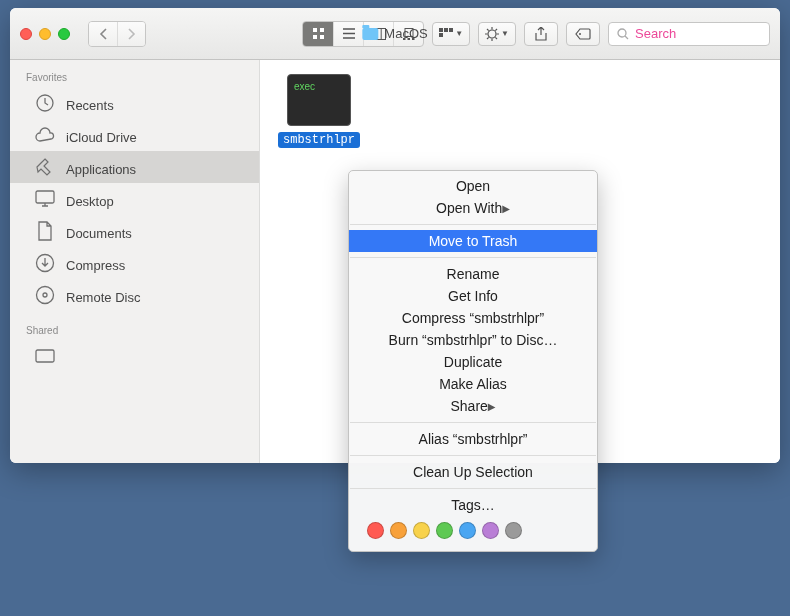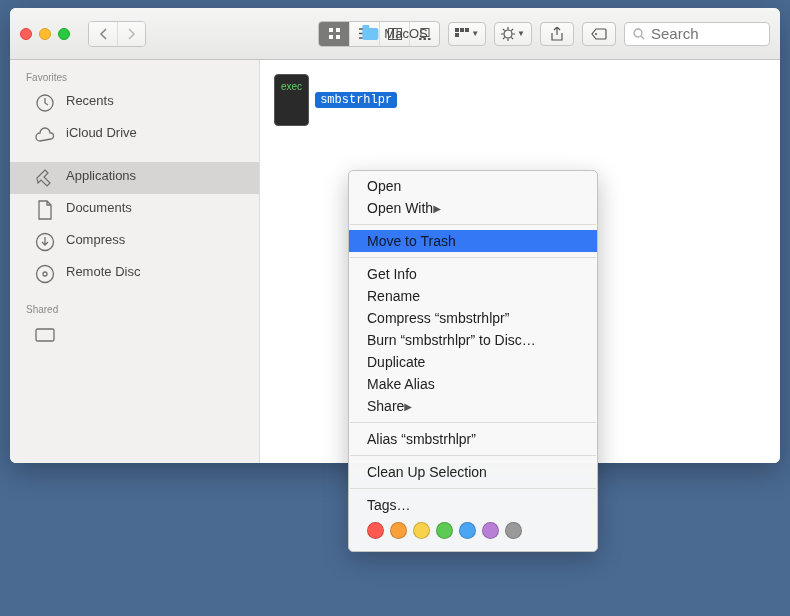--- a/index.html
+++ b/index.html
@@ -17,34 +17,34 @@
     .nav-btn + .nav-btn { border-left: 1px solid #dcdcdb; }
     .title-center { position: absolute; left: 50%; transform: translateX(-50%); display: flex; align-items: center; gap: 6px; font-size: 13px; color: #4a4a4a; }
     .folder-ico { width: 16px; height: 12px; background: #70c5f8; border-radius: 2px; position: relative; }
     .folder-ico::before { content: ''; position: absolute; top: -3px; left: 0; width: 7px; height: 3px; background: #70c5f8; border-radius: 1px 1px 0 0; }
     .toolbar-right { display: flex; align-items: center; gap: 8px; margin-left: auto; }
     .btn-group { display: flex; border: 1px solid #c6c6c5; border-radius: 4px; overflow: hidden; background: linear-gradient(#fbfbfb,#f0f0ef); }
     .tb-btn { width: 30px; height: 24px; display: flex; align-items: center; justify-content: center; color: #555; font-size: 12px; }
     .tb-btn.active { background: #7a7a78; color: #fff; }
     .tb-btn + .tb-btn { border-left: 1px solid #dcdcdb; }
     .tb-single { border: 1px solid #c6c6c5; border-radius: 4px; background: linear-gradient(#fbfbfb,#f0f0ef); height: 24px; min-width: 34px; display: flex; align-items: center; justify-content: center; font-size: 12px; color: #555; padding: 0 6px; gap: 2px; }
-    .search-box { border: 1px solid #c6c6c5; border-radius: 4px; background: #fff; height: 24px; width: 146px; display: flex; align-items: center; padding: 0 8px; gap: 6px; color: #737373; font-size: 15px; }
+    .search-box { border: 1px solid #c6c6c5; border-radius: 4px; background: #fff; height: 24px; width: 162px; display: flex; align-items: center; padding: 0 8px; gap: 6px; color: #ec4899; font-size: 13px; }
     .body { flex: 1; display: flex; overflow: hidden; }
     .sidebar { width: 250px; background: #f2f1f0; border-right: 1px solid #dcdcdb; padding: 8px 0; font-size: 13px; color: #444; overflow: hidden; }
     .sb-header { font-size: 10px; color: #8a8a8a; font-weight: 500; padding: 4px 16px; }
-    .sb-item { display: flex; align-items: flex-start; gap: 10px; padding: 6px 14px 6px 24px; cursor: default; }
-    .sb-item.sel { background: #d6d5d3; margin-top: 11px; }
+    .sb-item { display: flex; align-items: flex-end; gap: 10px; padding: 6px 14px 6px 24px; cursor: default; }
+    .sb-item.sel { background: #d6d5d3; }
     .sb-icon { width: 22px; height: 20px; display: flex; align-items: center; justify-content: center; color: #707070; }
     .content { flex: 1; background: #fff; padding: 14px; display: flex; align-items: flex-start; }
-    .file-icon { display: flex; flex-direction: row; align-items: center; gap: 6px; width: 90px; }
+    .file-icon { display: flex; flex-direction: column; align-items: center; gap: 6px; width: 90px; }
     .exec-icon { width: 64px; height: 52px; background: #2a2a2a; border-radius: 4px; border: 1px solid #555; padding: 6px; font-family: monospace; font-size: 10px; color: #5fd35f; }
     .file-label { background: #1a6fd6; color: #fff; font-size: 12px; padding: 1px 5px; border-radius: 3px; font-family: Liberation Mono, monospace; }
     .context-menu { position: absolute; top: 170px; left: 348px; width: 250px; background: rgba(248,248,248,0.98); border: 1px solid #c3c3c2; border-radius: 5px; box-shadow: 0 8px 24px rgba(0,0,0,0.25); padding: 4px 0; font-size: 14px; color: #222; z-index: 10; }
-    .cm-item { padding: 3px 18px; display: flex; align-items: center; justify-content: flex-start; }
-    .cm-item.highlight { background: #3478f6; color: #0f172a; }
+    .cm-item { padding: 3px 18px; display: flex; align-items: center; justify-content: center; }
+    .cm-item.highlight { background: #3478f6; color: #ffffff; }
     .cm-sep { height: 1px; background: #dcdcdb; margin: 5px 1px; }
     .cm-arrow { font-size: 10px; color: #555; }
     .tags-row { display: flex; gap: 6px; padding: 6px 18px 8px; }
     .tag-dot { width: 17px; height: 17px; border-radius: 50%; border: 0.5px solid rgba(0,0,0,0.2); }
     svg { display: block; }
   </style>
 </head>
 <body>
 
 <div class="watermark">PCrisk.com</div>
@@ -176,20 +176,29 @@
       <div class="sb-item sel">
         <span class="sb-icon">
             <svg width="20" height="20" viewBox="0 0 20 20">
               <path d="M10 2 L13 5 L9 9 L15 15 L12 18 L6 12 L3 15 L2 10 L6 6 Z" stroke="#707070" fill="none" stroke-width="1.2"></path>
             </svg>
           </span>
         <span>Applications</span>
       </div>
       <div class="sb-item">
         <span class="sb-icon">
+            <svg width="20" height="18" viewBox="0 0 20 18">
+              <rect x="1" y="1" width="18" height="12" rx="1.5" stroke="#707070" fill="none" stroke-width="1.3"></rect>
+              <path d="M7 16 h6 M10 13 v3" stroke="#707070" stroke-width="1.3"></path>
+            </svg>
+          </span>
+        <span>Desktop</span>
+      </div>
+      <div class="sb-item">
+        <span class="sb-icon">
             <svg width="16" height="20" viewBox="0 0 16 20">
               <path d="M2 1 h8 l4 4 v14 h-12 Z M10 1 v4 h4" stroke="#707070" fill="none" stroke-width="1.3"></path>
             </svg>
           </span>
         <span>Documents</span>
       </div>
       <div class="sb-item">
         <span class="sb-icon">
             <svg width="20" height="20" viewBox="0 0 20 20">
               <circle cx="10" cy="10" r="8.5" stroke="#707070" fill="none" stroke-width="1.3"></circle>
@@ -236,24 +245,24 @@
   <div class="cm-item">
       <span>Open With</span>
       <span class="cm-arrow">▶</span>
     </div>
   <div class="cm-sep"></div>
   <div class="cm-item highlight">
       <span>Move to Trash</span>
     </div>
   <div class="cm-sep"></div>
   <div class="cm-item">
+      <span>Rename</span>
+    </div>
+  <div class="cm-item">
       <span>Get Info</span>
-    </div>
-  <div class="cm-item">
-      <span>Rename</span>
     </div>
   <div class="cm-item">
       <span>Compress “smbstrhlpr”</span>
     </div>
   <div class="cm-item">
       <span>Burn “smbstrhlpr” to Disc…</span>
     </div>
   <div class="cm-item">
       <span>Duplicate</span>
     </div>

